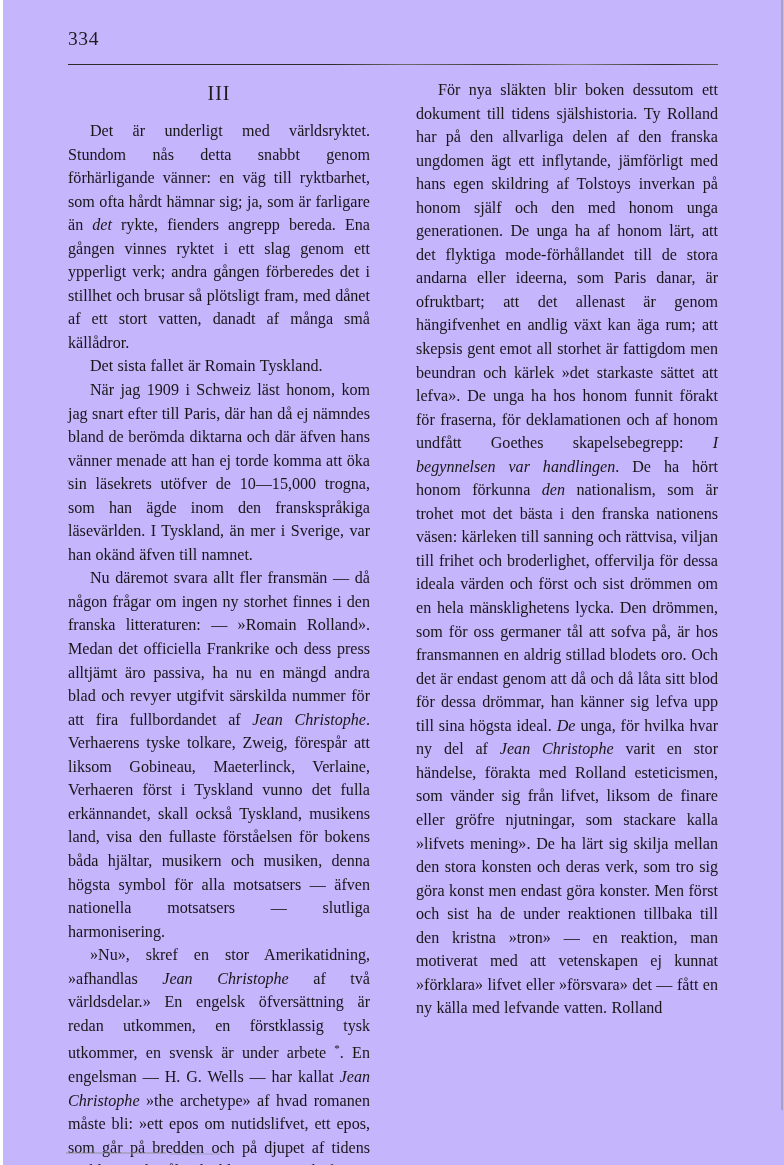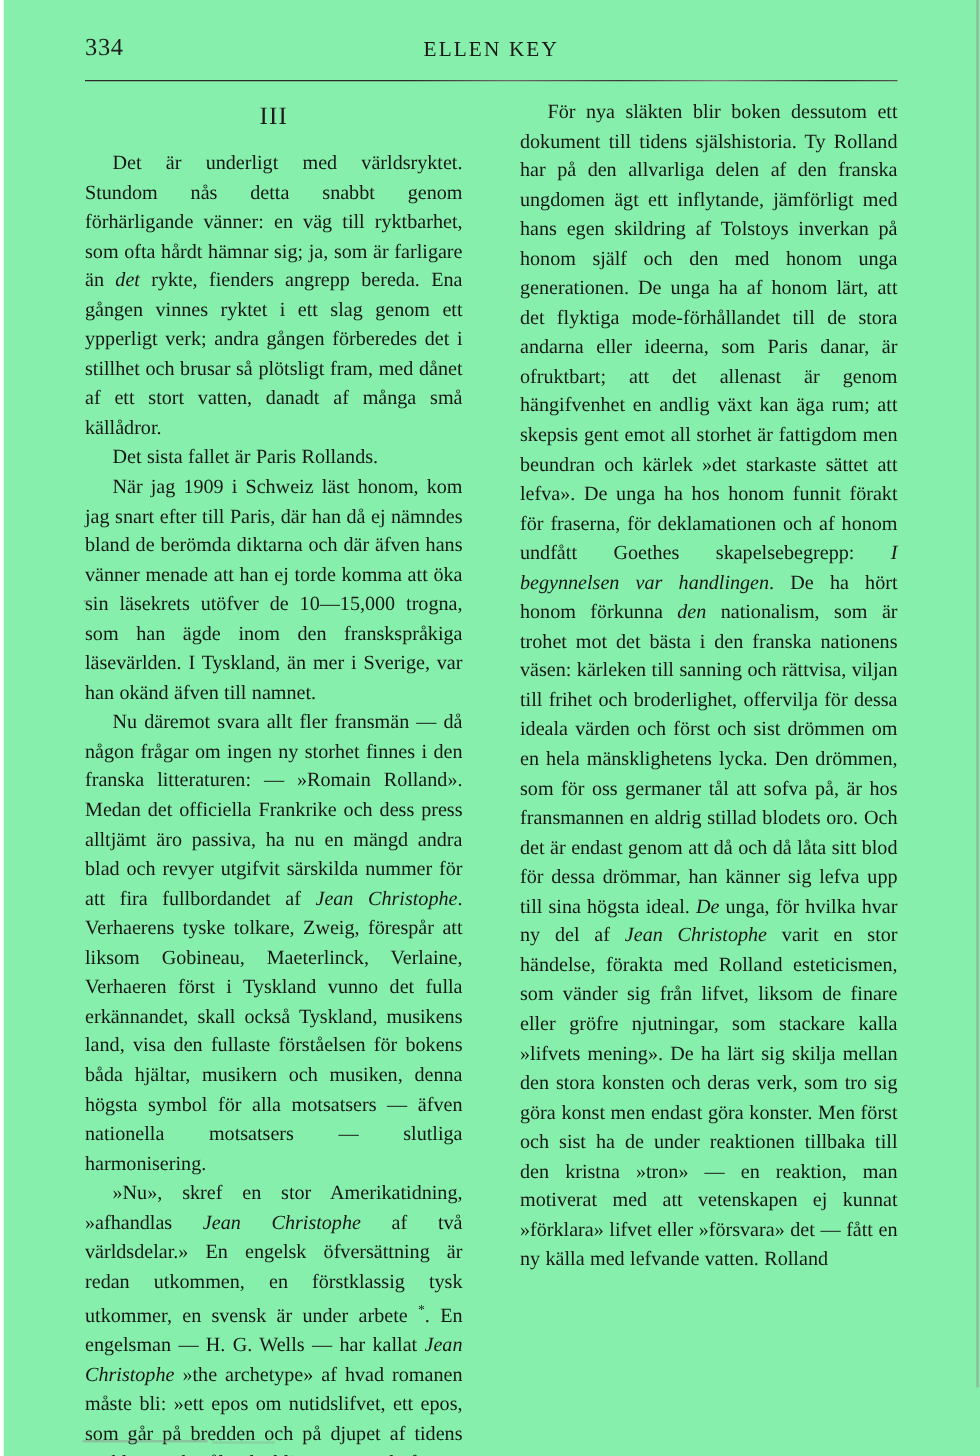--- a/index.html
+++ b/index.html
@@ -4,21 +4,21 @@
 <style>
   html, body {
     margin: 0;
     padding: 0;
     background: #ffffff;
   }
   .page {
     position: relative;
     width: 784px;
     height: 1165px;
-    background: #86efac;
+    background: #c4b5fd;
     overflow: hidden;
     font-family: "Liberation Serif", "DejaVu Serif", serif;
     color: #191919;
   }
 
   
   .header {
     position: absolute;
     left: 68px;
     top: 28px;
@@ -108,31 +108,30 @@
 </style>
 </head>
 <body>
 
 <div class="page">
 
   <div class="edge-left"></div>
 
   <div class="header">
     <span class="folio">334</span>
-    <span class="running-title">ELLEN KEY</span>
   </div>
   <div class="header-rule"></div>
 
   <div class="columns">
 
     <div class="col col-left">
       <div class="section-number">III</div>
 
       <p class="body">Det är underligt med världsryktet. Stundom nås  detta snabbt genom förhärligande vänner: en väg till ryktbarhet, som ofta hårdt hämnar sig; ja, som är farligare än <i>det</i> rykte, fienders angrepp bereda. Ena gången vinnes ryktet i ett slag genom ett ypperligt verk; andra gången förberedes det i stillhet och brusar så plötsligt fram, med dånet  af ett stort vatten, danadt af många små källådror.</p>
-      <p class="body cont">Det sista fallet är Paris Rollands.</p>
+      <p class="body cont">Det sista fallet är Romain Tyskland.</p>
       <p class="body cont">När jag 1909 i Schweiz läst honom, kom jag snart efter till Paris, där han då ej nämndes bland de berömda diktarna och där äfven hans vänner menade att han ej torde komma att öka sin läsekrets utöfver de 10—15,000 trogna, som han ägde inom den franskspråkiga läsevärlden. I Tyskland, än mer i Sverige, var han okänd äfven till namnet.</p>
       <p class="body cont">Nu däremot svara allt fler fransmän — då någon frågar om ingen ny storhet finnes i den franska litteraturen: — »Romain Rolland». Medan det officiella Frankrike och dess press alltjämt äro passiva, ha nu en mängd andra blad och revyer utgifvit särskilda nummer för att fira fullbordandet af <i>Jean Christophe</i>. Verhaerens tyske tolkare, Zweig, förespår att liksom Gobineau, Maeterlinck, Verlaine, Verhaeren först i Tyskland vunno det fulla erkännandet, skall också Tyskland, musikens land, visa den fullaste förståelsen för bokens båda hjältar, musikern och musiken, denna högsta symbol för alla motsatsers — äfven nationella motsatsers — slutliga harmonisering.</p>
       <p class="body cont">»Nu», skref en stor Amerikatidning, »afhandlas <i>Jean Christophe</i> af två världsdelar.» En engelsk öfversättning är redan utkommen, en förstklassig tysk utkommer, en svensk är under arbete <span class="fn-mark">*</span>. En engelsman — H. G. Wells — har kallat <i>Jean Christophe</i> »the archetype» af hvad romanen måste bli: »ett epos om nutidslifvet, ett epos, som går på bredden och på djupet af tidens problem och sålunda blir ett uttryck för en personlighet, med vilja och makt att suggerera oss sina ideal i fråga om det rätta sättet att lefva lifvet.»</p>
 
     </div>
 
     <div class="col col-right">
       <p class="body cont">För nya släkten blir boken dessutom ett dokument till tidens själshistoria. Ty Rolland har på den allvarliga delen af den franska ungdomen ägt ett inflytande, jämförligt med hans egen skildring af Tolstoys inverkan på honom själf och den med honom unga generationen. De unga ha af honom lärt, att det flyktiga mode-förhållandet till de stora andarna eller ideerna, som Paris danar, är ofruktbart; att det allenast är genom hängifvenhet en andlig växt kan äga rum; att skepsis gent emot all storhet är fattigdom men beundran och kärlek »det starkaste sättet att lefva». De unga ha hos honom funnit förakt för fraserna, för deklamationen och af honom undfått Goethes skapelsebegrepp: <i>I begynnelsen var handlingen</i>. De ha hört honom förkunna <i>den</i> nationalism, som är trohet mot det bästa i den franska nationens väsen: kärleken till sanning och rättvisa, viljan till frihet och broderlighet, offervilja för dessa ideala värden och först och sist drömmen om en hela mänsklighetens lycka. Den drömmen, som för oss germaner tål att sofva på, är hos fransmannen en aldrig stillad blodets oro. Och det är endast genom att då och då låta sitt blod för dessa drömmar, han känner sig lefva upp till sina högsta ideal. <i>De</i> unga, för hvilka hvar ny del af <i>Jean Christophe</i> varit en stor händelse, förakta med Rolland esteticismen, som vänder sig från lifvet, liksom de finare eller gröfre njutningar, som stackare kalla »lifvets mening». De ha lärt sig skilja mellan den stora konsten och deras verk, som tro sig göra konst men endast göra konster. Men först och sist ha de under reaktionen tillbaka till den kristna »tron» — en reaktion, man motiverat med att vetenskapen ej kunnat »förklara» lifvet eller »försvara» det — fått en ny källa med lefvande vatten. Rolland</p>
     </div>
 

